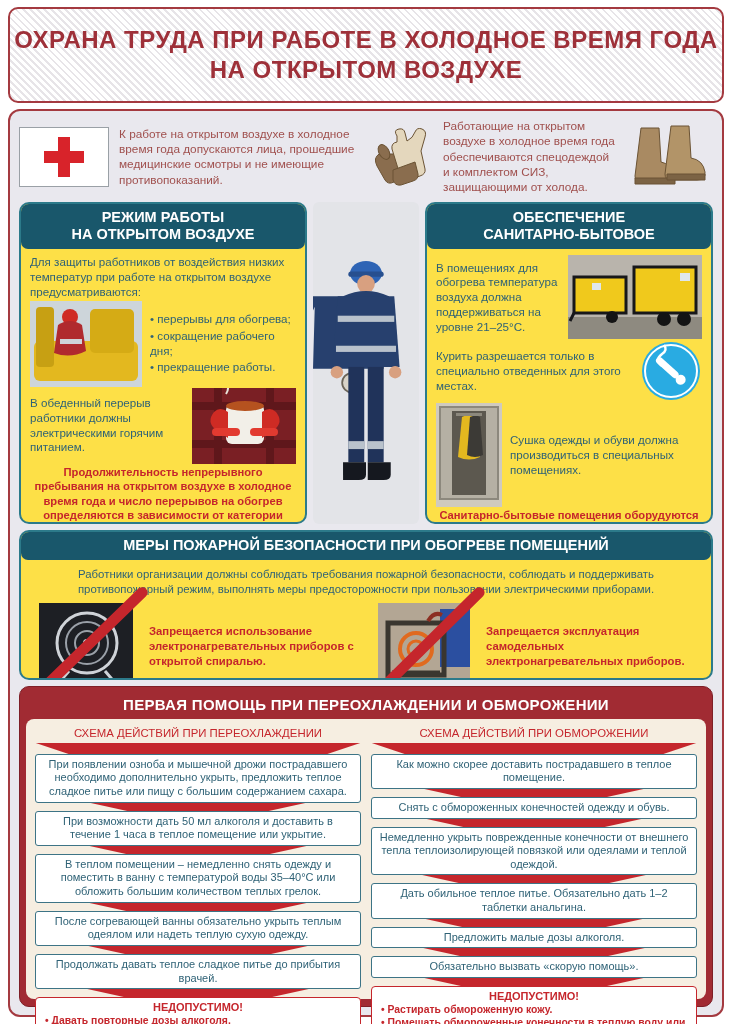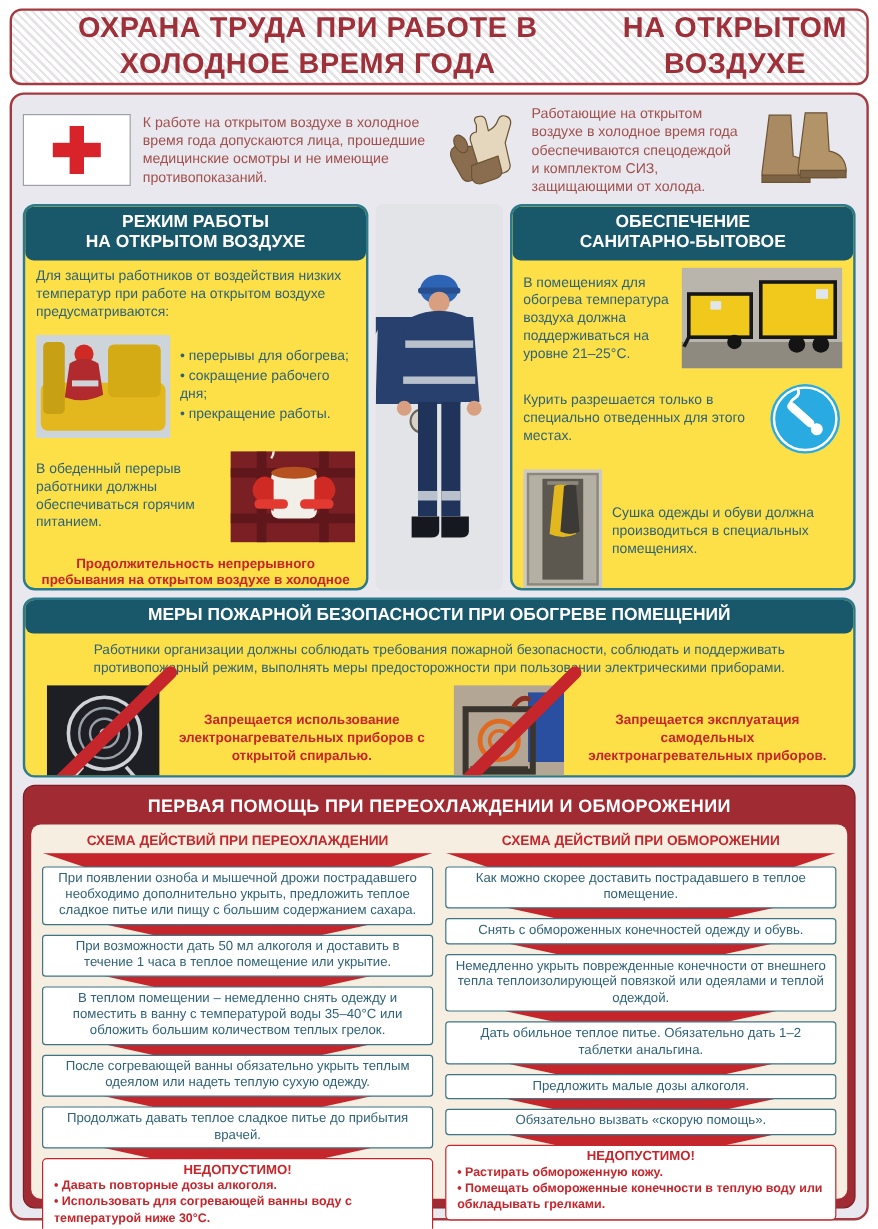--- a/index.html
+++ b/index.html
@@ -1,22 +1,22 @@
 <!DOCTYPE html>
 <html><head>
 <meta charset="utf-8">
 <style>
   * { box-sizing: border-box; margin: 0; padding: 0; }
   html,body { width:732px; height:1024px; background:#fff; overflow:hidden;
     font-family:"Liberation Sans","DejaVu Sans",sans-serif; }
   .page { width:732px; height:1024px; padding:7px 8px; display:flex; flex-direction:column; }
 
   
-  .title-box { border:2px solid #a43a40; border-radius:10px; height:64px; margin-bottom:6px;
-    display:flex; flex-direction:row; justify-content:center; align-items:center;
+  .title-box { border:2px solid #a43a40; border-radius:10px; height:96px; margin-bottom:6px;
+    display:flex; flex-direction:column; justify-content:center; align-items:center;
     background:repeating-linear-gradient(45deg,#ffffff 0 3px,#e7e4e8 3px 5px);
     color:#9e3039; font-weight:bold; font-size:24px; line-height:1.25; letter-spacing:.5px; text-align:center; }
 
   
   .main { flex:1; border:2px solid #a43a40; border-radius:12px; background:#e9e8ee;
     padding:8px 9px; display:flex; flex-direction:column; min-height:0; }
 
   
   .intro-row { display:flex; gap:10px; margin-bottom:6px; }
   .intro-half { flex:1; display:flex; align-items:center; gap:10px; }
@@ -26,44 +26,44 @@
   .icon-img { flex:0 0 auto; }
 
   
   .mid-row { display:flex; gap:6px; margin-bottom:6px; height:322px; }
   .panel { background:#fde047; border:2px solid #2c7a8a; border-radius:10px; overflow:hidden;
     display:flex; flex-direction:column; }
   .panel.side { flex:0 0 288px; }
   .panel > header { background:#19576b; color:#fff; font-weight:bold; text-align:center;
     font-size:14.5px; line-height:1.2; padding:5px 4px 6px; border-radius:0 0 7px 7px; }
   .panel-body { flex:1; padding:6px 9px 7px; font-size:11.6px; color:#2f6276; line-height:1.27;
-    display:flex; flex-direction:column; gap:11px; }
+    display:flex; flex-direction:column; gap:1px; }
   .pb-row { display:flex; gap:8px; align-items:center; }
   .blist { list-style:none; }
   .blist li::before { content:"• "; }
   .blist li { margin:2px 0; }
   .note { color:#c5262c; font-weight:bold; text-align:center; font-size:11.2px; line-height:1.3; margin-top:auto; }
   .worker-col { flex:1; background:#e3e4e8; border-radius:6px; display:flex; align-items:flex-end; justify-content:center; overflow:hidden; }
 
   
   .panel.fire { margin-bottom:6px; height:150px; }
   .fire-intro { text-align:center; color:#2f6276; font-size:11.4px; line-height:1.3; padding:7px 24px 2px; }
-  .fire-row { flex:1; display:flex; padding:4px 18px 10px; gap:24px;text-align:center; }
+  .fire-row { flex:1; display:flex; padding:4px 18px 10px; gap:24px; }
   .ban { flex:1; display:flex; align-items:center; gap:16px; }
   .ban-text { color:#c5262c; font-weight:bold; font-size:11.3px; line-height:1.32; }
   .photo { position:relative; flex:0 0 auto; }
   .ban-line { position:absolute; left:-14px; top:-14px; width:calc(100% + 28px); height:calc(100% + 28px); overflow:visible; }
 
   
   .firstaid { flex:1; background:#a12b33; border:1px solid #7e1f27; border-radius:10px;
     padding:5px 6px 7px; display:flex; flex-direction:column; min-height:0; }
   .firstaid > header { color:#fff; text-align:center; font-weight:bold; font-size:15px; padding:4px 0 6px; letter-spacing:.3px; }
   .fa-inner { background:#f6eee1; border-radius:8px; flex:1; display:flex; gap:10px; padding:5px 9px 7px; min-height:0; }
   .fa-col { flex:1; display:flex; flex-direction:column; }
-  .fa-sub { color:#c5262c; font-size:11.4px; text-align:center; font-weight:bold; margin:3px 0 5px; }
+  .fa-sub { color:#c5262c; font-size:11.4px; text-align:center; font-weight:normal; margin:3px 0 5px; }
   .arrow { background:#c5262c; height:10px; width:70%; margin:-1px auto; flex:0 0 auto;
     clip-path:polygon(0 0,100% 0,80% 100%,20% 100%); }
   .arrow.wide { width:100%; height:12px; clip-path:polygon(0 0,100% 0,89% 100%,11% 100%); }
   .step { background:#fff; border:1.5px solid #3d7486; border-radius:3px; text-align:center;
     font-size:11px; color:#2f6276; padding:3px 6px; line-height:1.24; position:relative; z-index:1; }
   .forbid { background:#fff; border:1.5px solid #c5262c; border-radius:4px; padding:3px 9px 5px;
     color:#c5262c; font-weight:bold; position:relative; z-index:1; }
   .forbid-title { text-align:center; font-size:11px; margin-bottom:1px; }
   .forbid ul { list-style:none; font-size:10.4px; line-height:1.28; }
   .forbid li::before { content:"• "; }
@@ -130,21 +130,21 @@
               <path d="M28 24 q12 -8 24 0 l4 26 q-16 8 -32 2 z" fill="#b02a2e"></path>
               <rect x="30" y="38" width="22" height="5" fill="#cfd3d8"></rect>
             </svg>
             <ul class="blist">
               <li>перерывы для обогрева;</li>
               <li>сокращение рабочего дня;</li>
               <li>прекращение работы.</li>
             </ul>
           </div>
           <div class="pb-row">
-            <p>В обеденный перерыв работники должны обеспечиваться горячим питанием.</p>
+            <p>В обеденный перерыв работники должны электрическими горячим питанием.</p>
             <svg class="photo" width="104" height="76" viewBox="0 0 104 76">
               <rect width="104" height="76" fill="#7a1f24"></rect>
               <path d="M0 18 h104 M0 56 h104 M26 0 v76 M78 0 v76" stroke="#4e1316" stroke-width="8" opacity=".6"></path>
               <path d="M34 6 q4 -6 0 -10" stroke="#e8e4da" stroke-width="2" fill="none"></path>
               <rect x="34" y="16" width="38" height="40" rx="6" fill="#f2efe8"></rect>
               <ellipse cx="53" cy="18" rx="19" ry="5" fill="#b5521f"></ellipse>
               <path d="M22 24 q-8 10 2 18 l12 8 v-26 q-8 -6 -14 0z" fill="#cf2b24"></path>
               <path d="M84 24 q8 10 -2 18 l-12 8 v-26 q8 -6 14 0z" fill="#cf2b24"></path>
               <rect x="20" y="40" width="28" height="8" rx="4" fill="#e23a30"></rect>
               <rect x="58" y="40" width="28" height="8" rx="4" fill="#e23a30"></rect>

